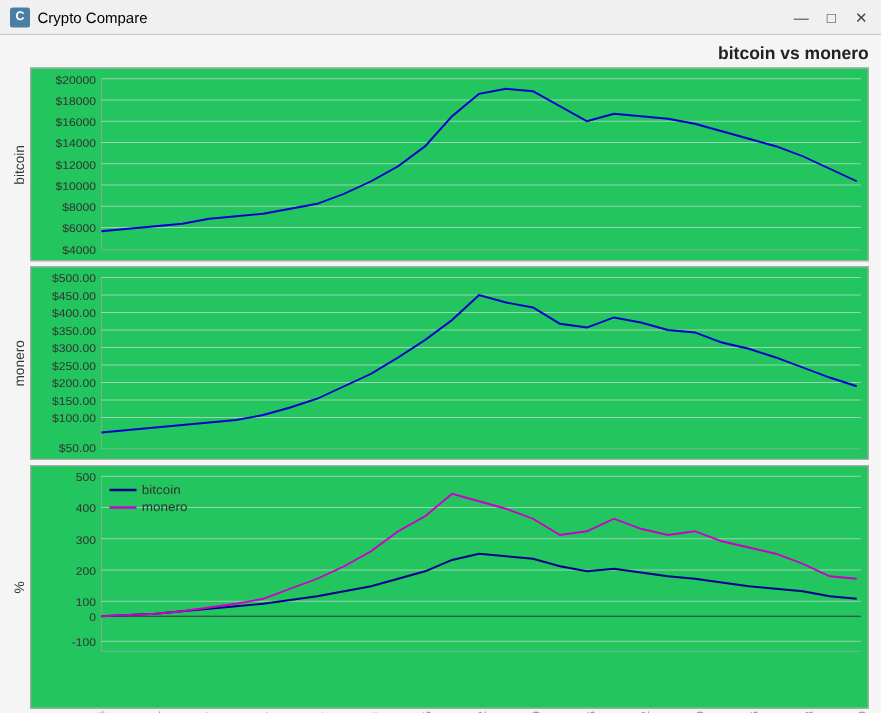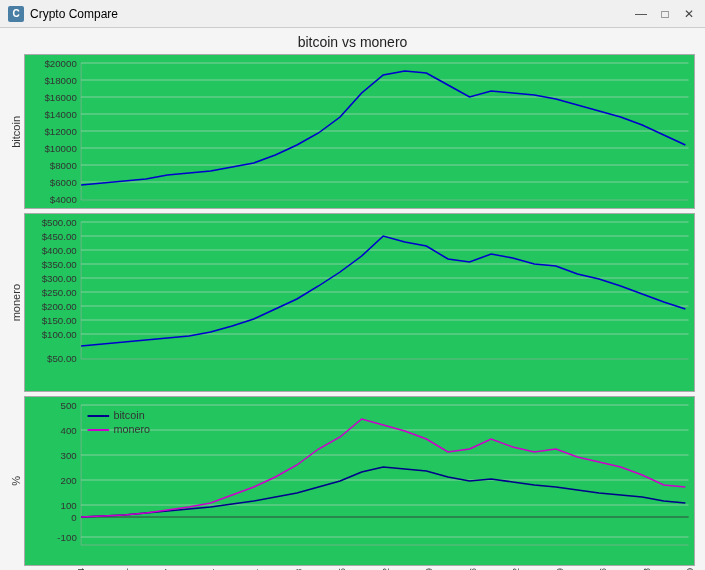--- a/index.html
+++ b/index.html
@@ -52,23 +52,23 @@
       color: #444;
       display: flex;
       align-items: center;
       justify-content: center;
     }
     .main-content {
       padding: 6px 10px;
       background: #f5f5f5;
     }
     .chart-title {
-      text-align: center;
+      text-align: right;
       font-size: 14px;
-      font-weight: normal;
+      font-weight: bold;
       margin-bottom: 4px;
       color: #222;
     }
     .charts-container {
       display: flex;
       flex-direction: column;
       gap: 4px;
     }
     .chart-wrapper {
       display: flex;
@@ -140,21 +140,21 @@
           <text x="48" y="131" text-anchor="end" font-size="9" fill="#333">$6000</text>
           <text x="48" y="148" text-anchor="end" font-size="9" fill="#333">$4000</text>
 
           <polyline fill="none" stroke="#0000cc" stroke-width="1.5" points="52,130 72,128 92,126 112,124 132,120 152,118 172,116 192,112 212,108 232,100 252,90 272,78 292,62 312,38 332,20 352,16 372,18 392,30 412,42 432,36 452,38 472,40 492,44 512,50 532,56 552,62 572,70 592,80 612,90"></polyline>
         </svg>
       </div>
     </div>
 
     <div class="chart-wrapper">
       <div class="y-label">monero</div>
-      <div class="chart-area" style="height:179px;">
+      <div class="chart-area" style="height:155px;">
         <svg width="100%" height="155" viewBox="0 0 620 155" preserveAspectRatio="none">
           <line x1="52" y1="8" x2="52" y2="145" stroke="#aaa" stroke-width="0.5"></line>
           <line x1="52" y1="8" x2="615" y2="8" stroke="#ddd" stroke-width="0.5"></line>
           <line x1="52" y1="22" x2="615" y2="22" stroke="#ddd" stroke-width="0.5"></line>
           <line x1="52" y1="36" x2="615" y2="36" stroke="#ddd" stroke-width="0.5"></line>
           <line x1="52" y1="50" x2="615" y2="50" stroke="#ddd" stroke-width="0.5"></line>
           <line x1="52" y1="64" x2="615" y2="64" stroke="#ddd" stroke-width="0.5"></line>
           <line x1="52" y1="78" x2="615" y2="78" stroke="#ddd" stroke-width="0.5"></line>
           <line x1="52" y1="92" x2="615" y2="92" stroke="#ddd" stroke-width="0.5"></line>
           <line x1="52" y1="106" x2="615" y2="106" stroke="#ddd" stroke-width="0.5"></line>
@@ -172,21 +172,21 @@
           <text x="48" y="124" text-anchor="end" font-size="9" fill="#333">$100.00</text>
           <text x="48" y="148" text-anchor="end" font-size="9" fill="#333">$50.00</text>
 
           <polyline fill="none" stroke="#0000cc" stroke-width="1.5" points="52,132 72,130 92,128 112,126 132,124 152,122 172,118 192,112 212,105 232,95 252,85 272,72 292,58 312,42 332,22 352,28 372,32 392,45 412,48 432,40 452,44 472,50 492,52 512,60 532,65 552,72 572,80 592,88 612,95"></polyline>
         </svg>
       </div>
     </div>
 
     <div class="chart-wrapper">
       <div class="y-label">%</div>
-      <div class="chart-area" style="height:170px;">
+      <div class="chart-area" style="height:195px;">
         <svg width="100%" height="155" viewBox="0 0 620 155" preserveAspectRatio="none">
           <line x1="52" y1="8" x2="52" y2="148" stroke="#aaa" stroke-width="0.5"></line>
           <line x1="52" y1="8" x2="615" y2="8" stroke="#ddd" stroke-width="0.5"></line>
           <line x1="52" y1="33" x2="615" y2="33" stroke="#ddd" stroke-width="0.5"></line>
           <line x1="52" y1="58" x2="615" y2="58" stroke="#ddd" stroke-width="0.5"></line>
           <line x1="52" y1="83" x2="615" y2="83" stroke="#ddd" stroke-width="0.5"></line>
           <line x1="52" y1="108" x2="615" y2="108" stroke="#ddd" stroke-width="0.5"></line>
           <line x1="52" y1="120" x2="615" y2="120" stroke="#333" stroke-width="0.8"></line>
           <line x1="52" y1="140" x2="615" y2="140" stroke="#ddd" stroke-width="0.5"></line>
           <line x1="52" y1="148" x2="615" y2="148" stroke="#aaa" stroke-width="0.5"></line>

